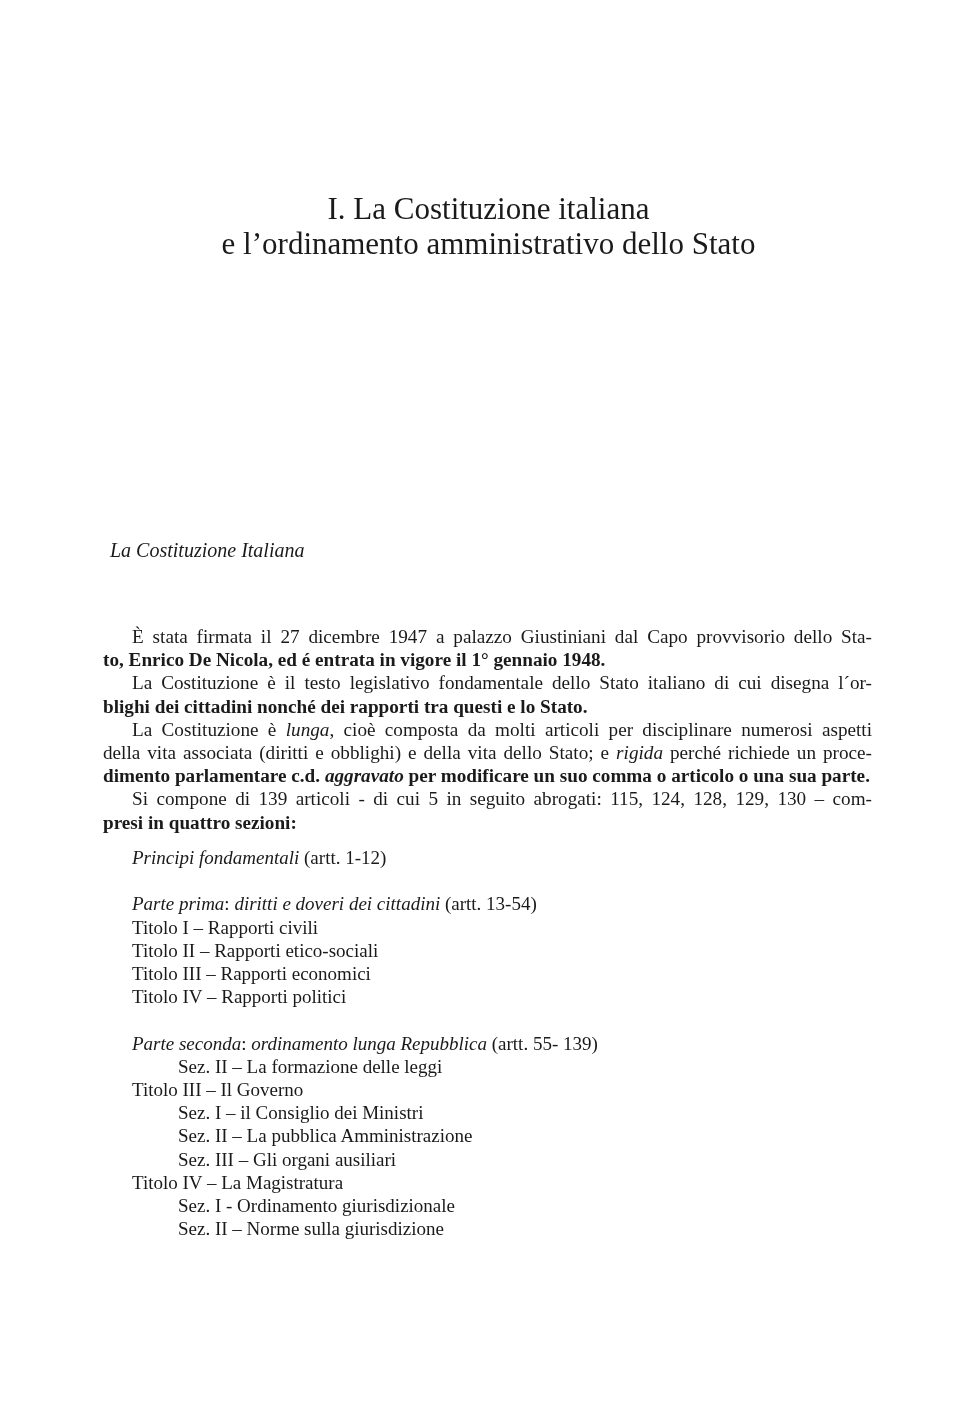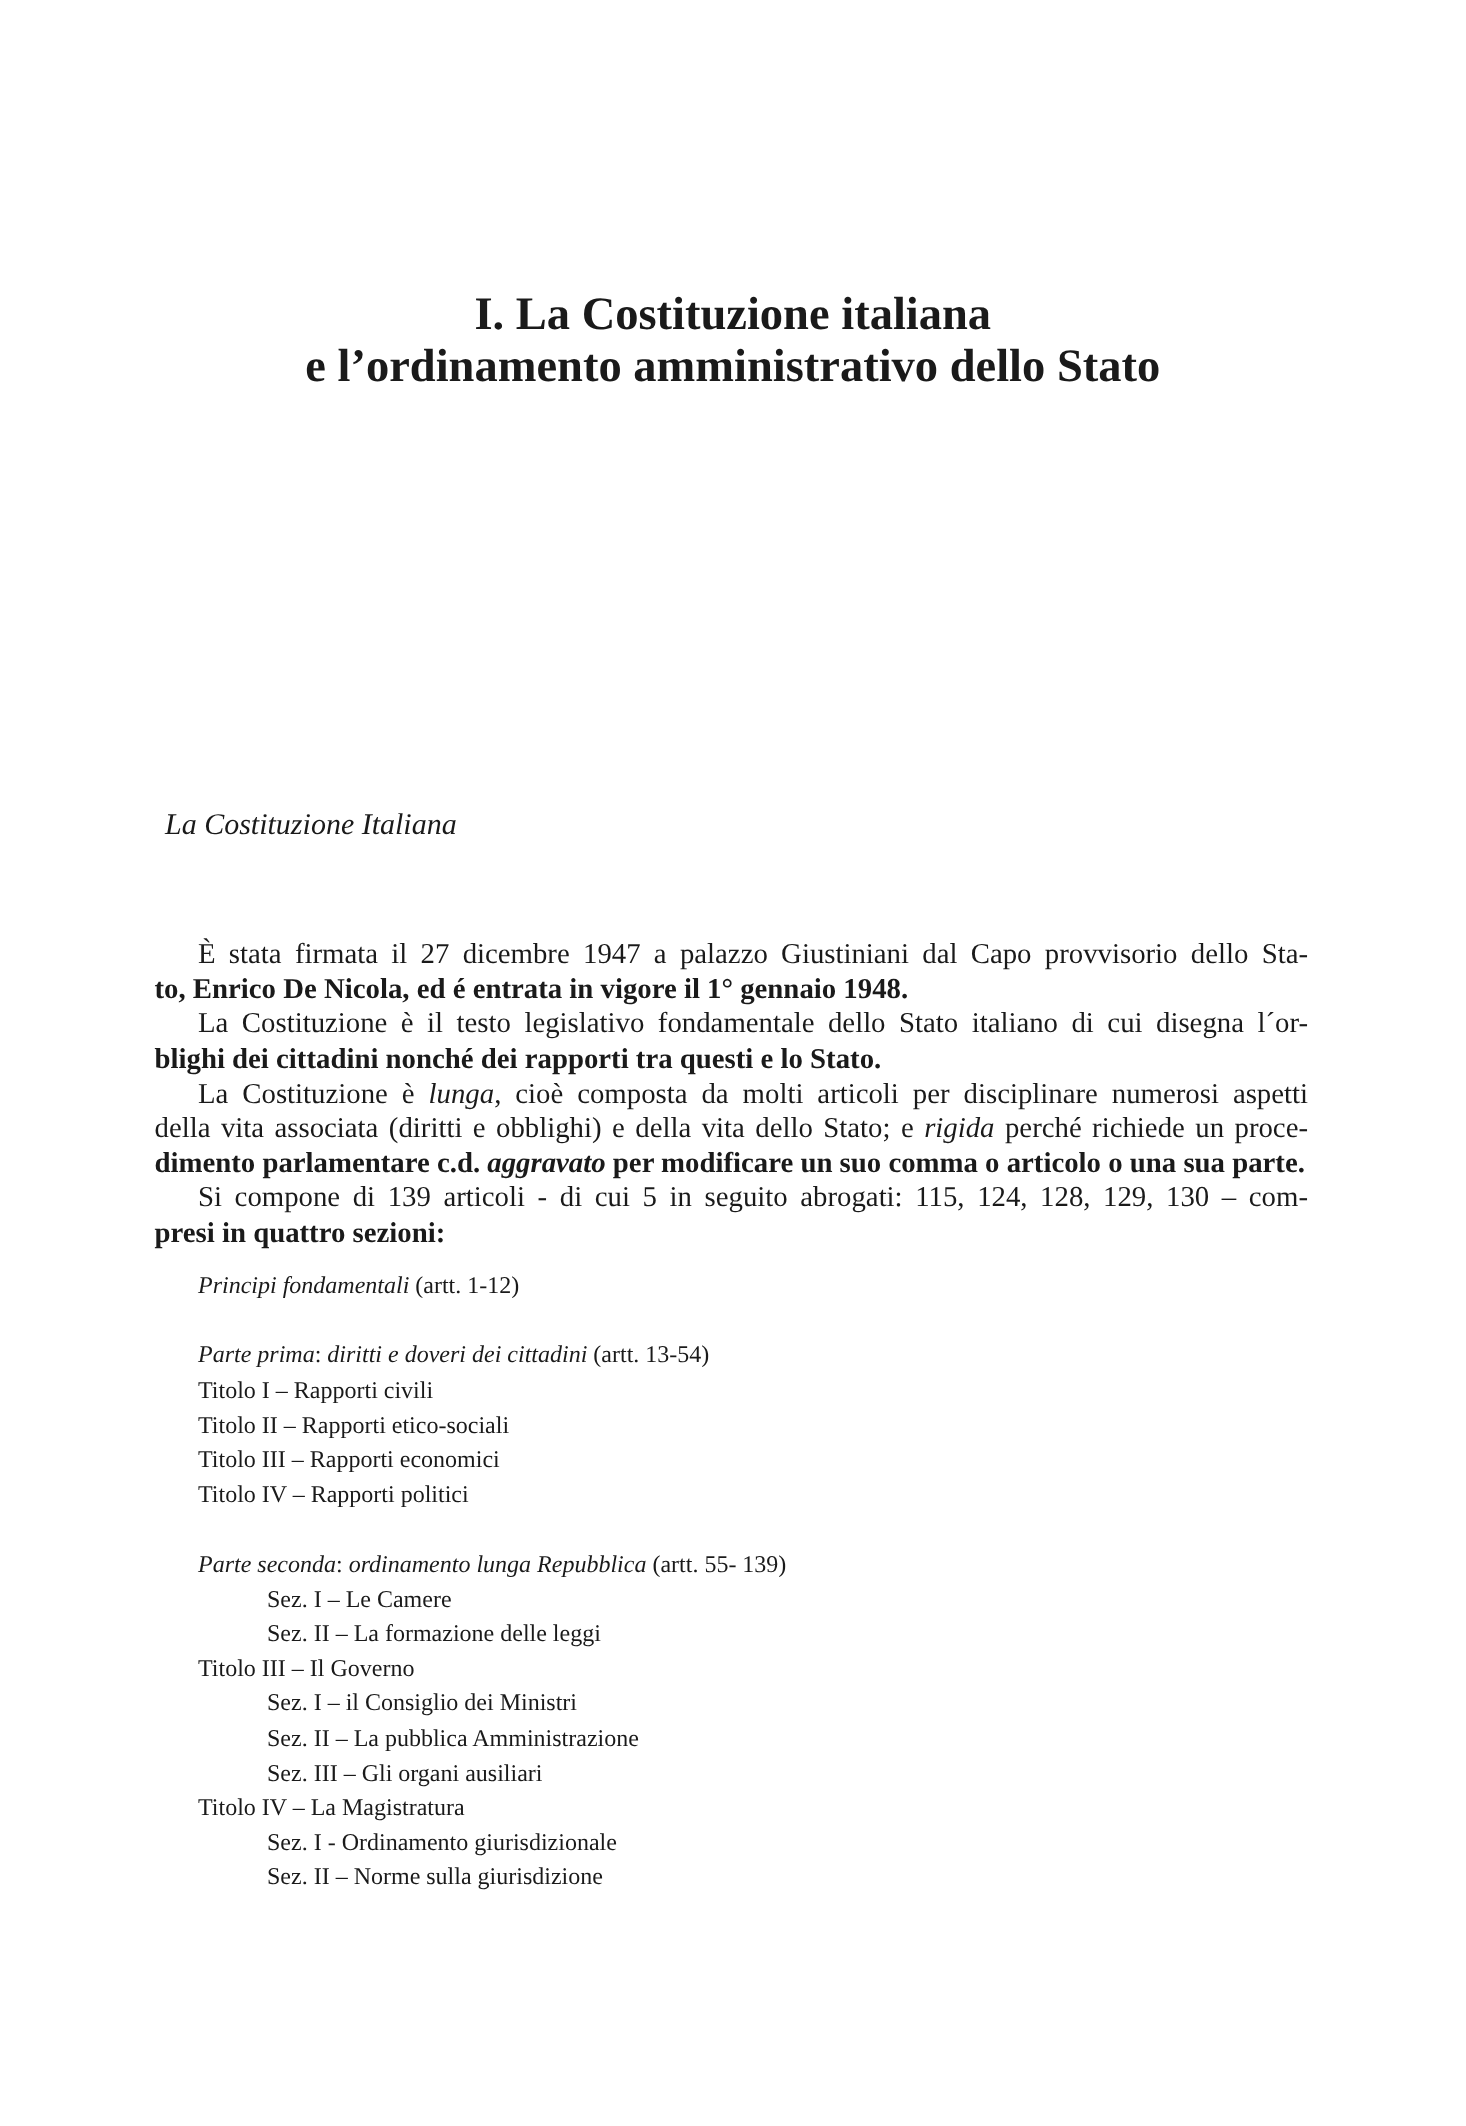--- a/index.html
+++ b/index.html
@@ -3,36 +3,36 @@
   <meta charset="utf-8">
   <style>
     html, body { margin: 0; padding: 0; background: #ffffff; }
     body {
       width: 977px; height: 1417px; position: relative; overflow: hidden;
       font-family: "Liberation Serif", "DejaVu Serif", serif;
       color: #1a1a1a;
     }
     .chapter-title {
       position: absolute; left: 0; width: 977px; top: 170px;
-      text-align: center; font-size: 31px; line-height: 35px; font-weight: bold;
+      text-align: center; font-size: 31px; line-height: 35px; font-weight: normal;
     }
     .section-heading {
       position: absolute; left: 110px; top: 538px;
       font-style: italic; font-size: 20px; line-height: 24px;
     }
     .body {
       position: absolute; left: 103px; width: 769px; top: 591px;
       font-size: 19.2px; line-height: 23.2px; text-align: justify; margin-top: 34px;
     }
     .para { text-indent: 29px; margin: 0; }
     .line { display: block; text-align: justify; text-align-last: justify; }
     .line.last { text-align-last: left; font-weight: bold; }
     .toc {
       position: absolute; left: 132px; top: 846px;
-      font-size: 16px; line-height: 23.2px;
+      font-size: 19px; line-height: 23.2px;
     }
     .toc .row { display: block; white-space: nowrap; }
     .toc .gap { height: 23.2px; }
     .toc .sez { padding-left: 46px; }
     i { font-style: italic; }
   </style>
 </head>
 <body>
 
 <h1 class="chapter-title">
@@ -67,21 +67,20 @@
   <div class="gap"></div>
 
   <span class="row"><i>Parte prima</i><span>: </span><i>diritti e doveri dei cittadini</i><span> (artt. 13-54)</span></span>
   <span class="row">Titolo I – Rapporti civili</span>
   <span class="row">Titolo II – Rapporti etico-sociali</span>
   <span class="row">Titolo III – Rapporti economici</span>
   <span class="row">Titolo IV – Rapporti politici</span>
   <div class="gap"></div>
 
   <span class="row"><i>Parte seconda</i><span>: </span><i>ordinamento lunga Repubblica</i><span> (artt. 55- 139)</span></span>
-  <span class="row sez">Sez. I – Le Camere</span>
   <span class="row sez">Sez. II – La formazione delle leggi</span>
   <span class="row">Titolo III – Il Governo</span>
   <span class="row sez">Sez. I – il Consiglio dei Ministri</span>
   <span class="row sez">Sez. II – La pubblica Amministrazione</span>
   <span class="row sez">Sez. III – Gli organi ausiliari</span>
   <span class="row">Titolo IV – La Magistratura</span>
   <span class="row sez">Sez. I - Ordinamento giurisdizionale</span>
   <span class="row sez">Sez. II – Norme sulla giurisdizione</span>
 </div>
 

